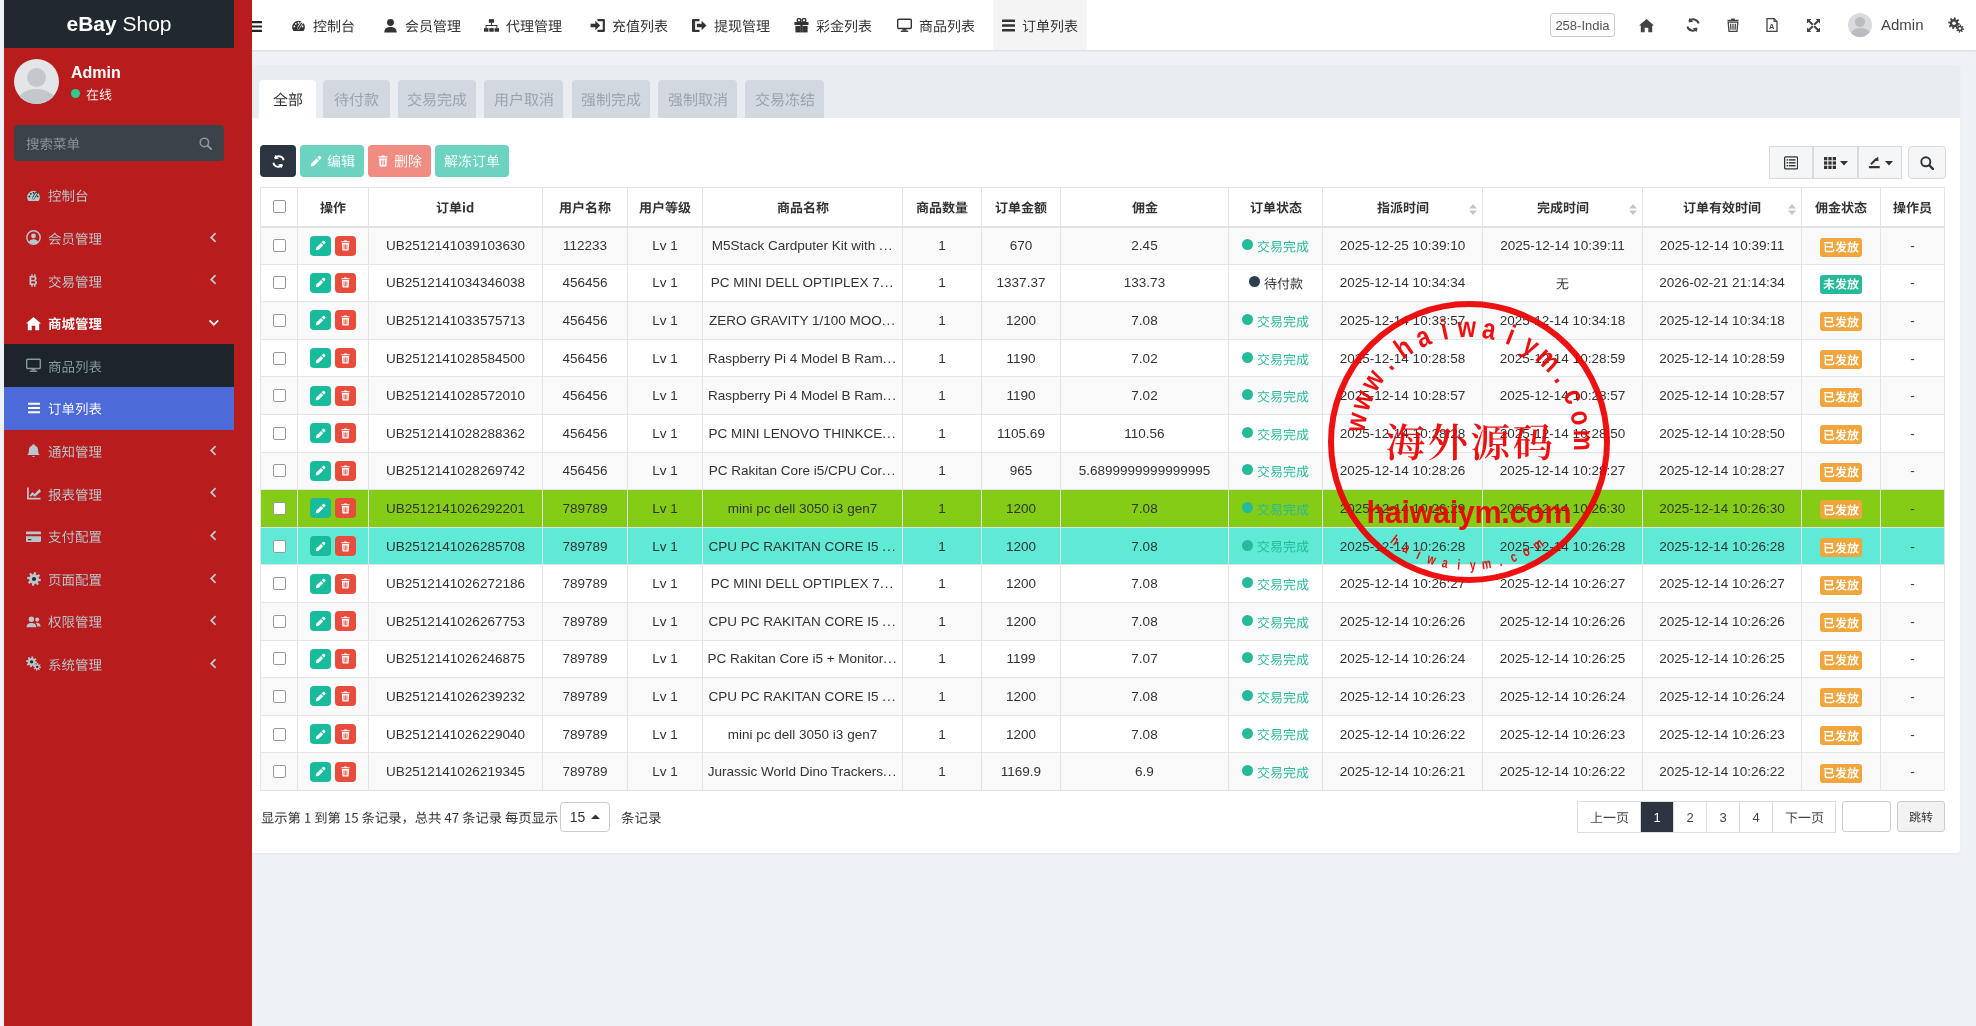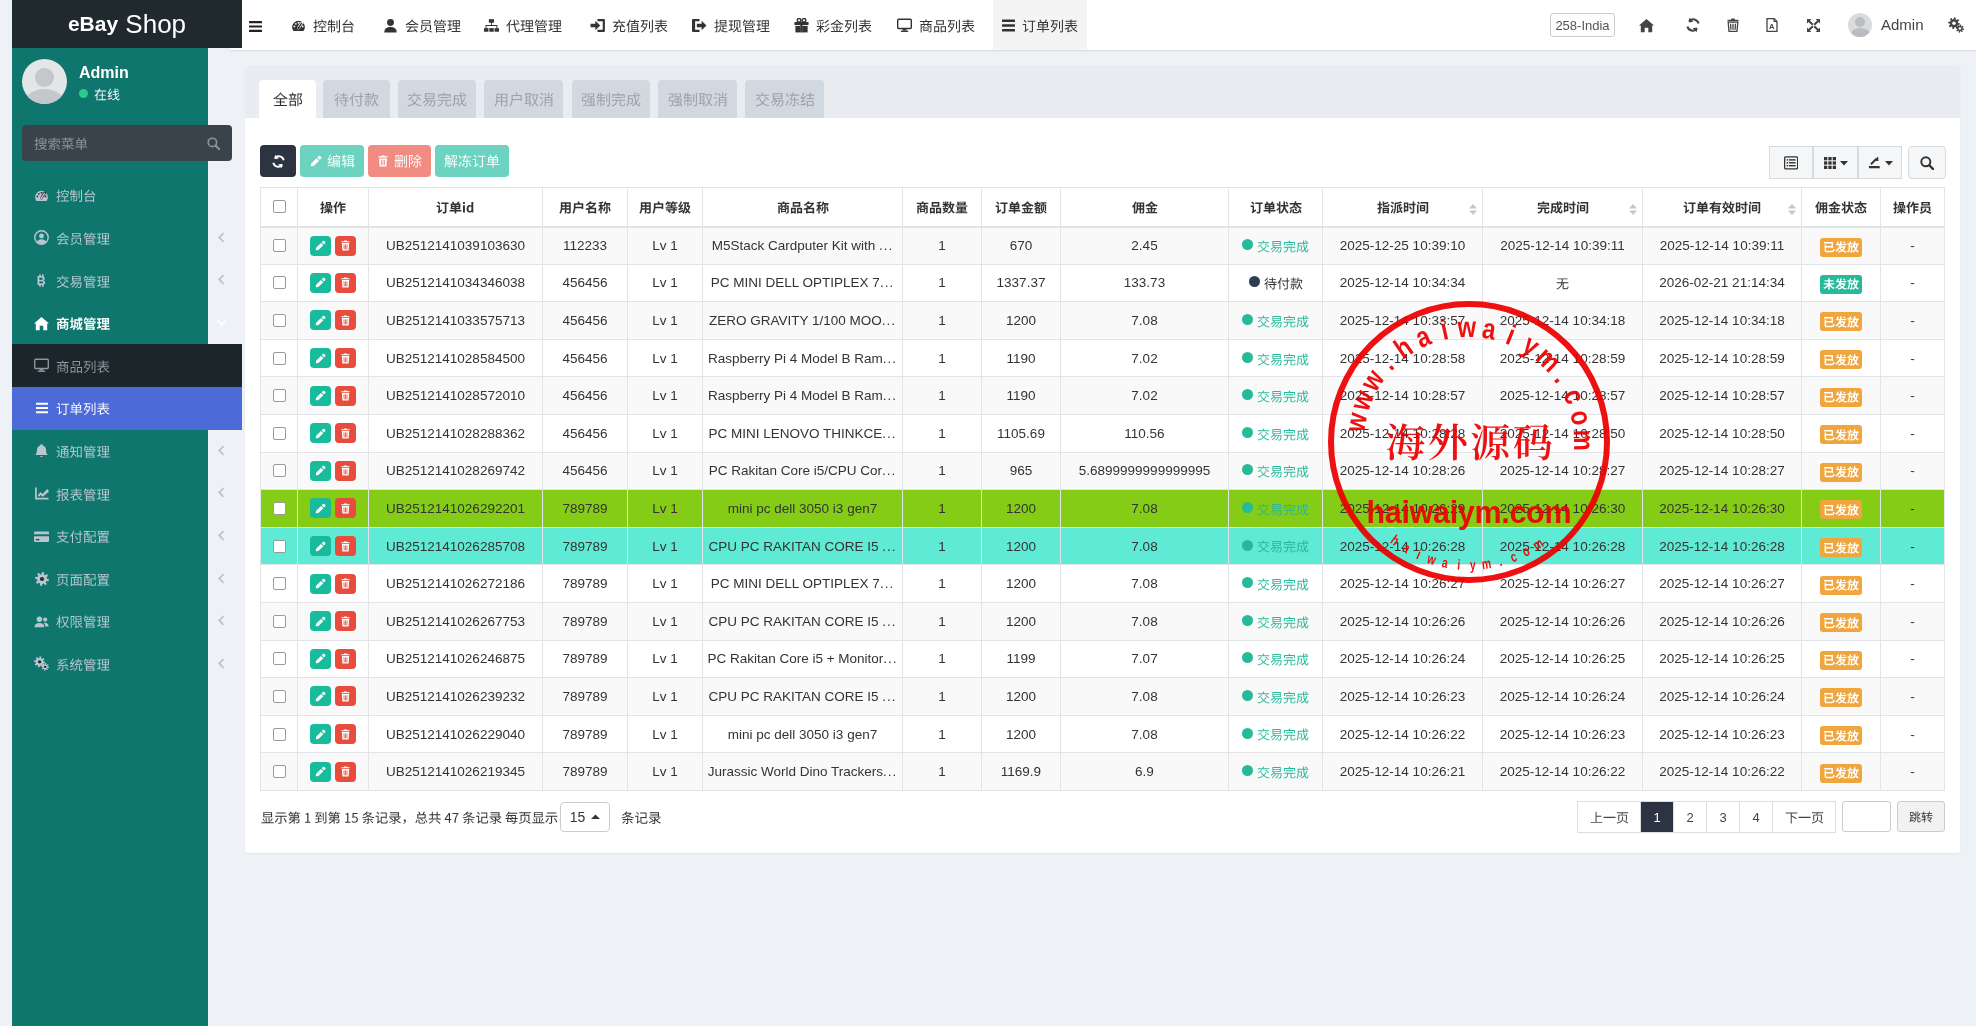--- a/index.html
+++ b/index.html
@@ -2,24 +2,24 @@
 <html><head><meta charset="utf-8">
 <style>
 * { margin:0; padding:0; box-sizing:border-box; }
 html,body { width:1976px; height:1026px; font-family:"Liberation Sans",sans-serif; background:#eef1f5; overflow:hidden; position:relative; }
 .abs { position:absolute; }
 svg.zh { display:inline-block; vertical-align:middle; }
 .flexc { display:flex; align-items:center; }
 </style></head>
 <body>
 
-<div class="abs" style="left:12px;top:0;width:196px;height:1026px;background:#0f766e;z-index:5">
+<div class="abs" style="left:4px;top:0;width:248px;height:1026px;background:#b91c1c;z-index:5">
     <div class="abs flexc" style="left:0;top:0;width:230px;height:48px;background:#20292e;justify-content:center;color:#fff">
       <span style="font-size:21px;font-weight:bold">eBay</span>
-      <span style="font-size:26px">&nbsp;Shop</span>
+      <span style="font-size:21px">&nbsp;Shop</span>
     </div>
     <div class="abs" style="left:10px;top:59px;width:45px;height:45px;border-radius:50%;background:#e3e5e7;overflow:hidden">
       <div class="abs" style="left:13px;top:9px;width:19px;height:19px;border-radius:50%;background:#c4c7cb"></div>
       <div class="abs" style="left:4px;top:30px;width:37px;height:24px;border-radius:50%;background:#c4c7cb"></div>
     </div>
     <div class="abs" style="left:67px;top:64px;color:#fff;font-size:16px;font-weight:bold">Admin</div>
     <div class="abs flexc" style="left:67px;top:87px;height:13px">
       <div style="width:9px;height:9px;border-radius:50%;background:#2dc98e;margin-right:6px"></div>
       <span style="color:#fff;font-size:13px"><svg class="zh" style="width:26.0px;height:13.0px;">
           <use href="#z0"></use>

